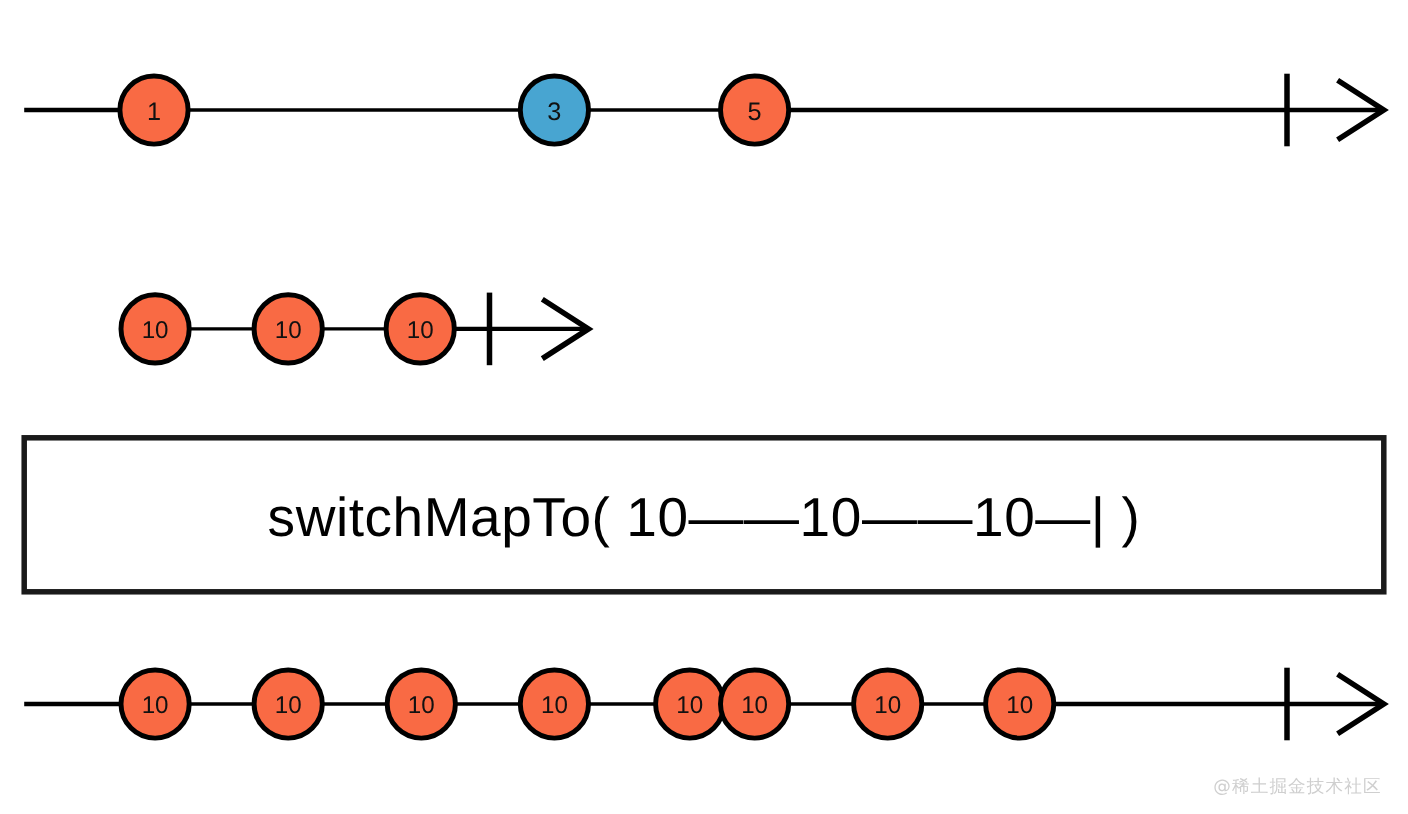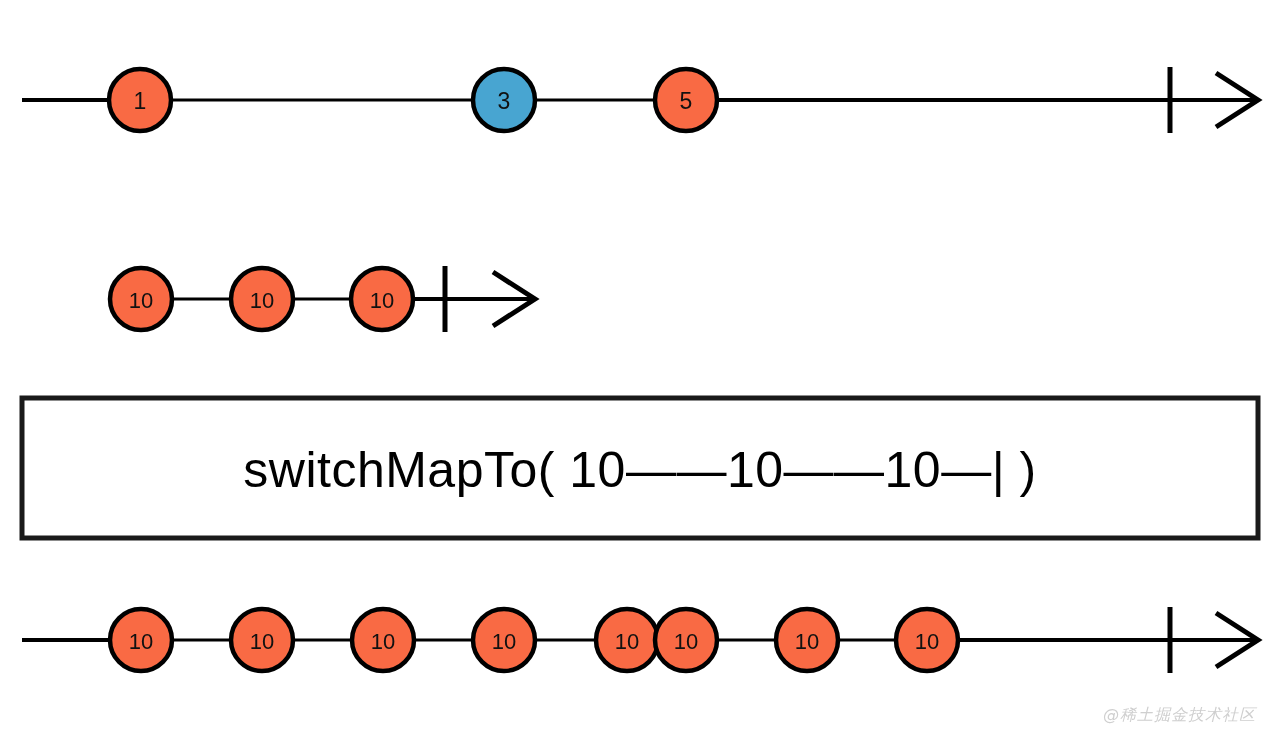--- a/index.html
+++ b/index.html
@@ -80,21 +80,20 @@
   .watermark-text {
     position: absolute;
     right: 24px;
     bottom: 14px;
     font-family: "DejaVu Sans", sans-serif;
     font-size: 16px;
     color: #cfcfcf;
     letter-spacing: 1px;
     white-space: nowrap;
     user-select: none;
-    font-style: italic;
   }
 </style>
 </head>
 <body>
 
 <div id="diagram-root">
   <svg class="marble-svg" viewBox="0 0 1280 740" xmlns="http://www.w3.org/2000/svg">
 
     <g id="source-timeline-group">
         <line x1="22" y1="100" x2="109" y2="100" class="timeline-axis"></line>

